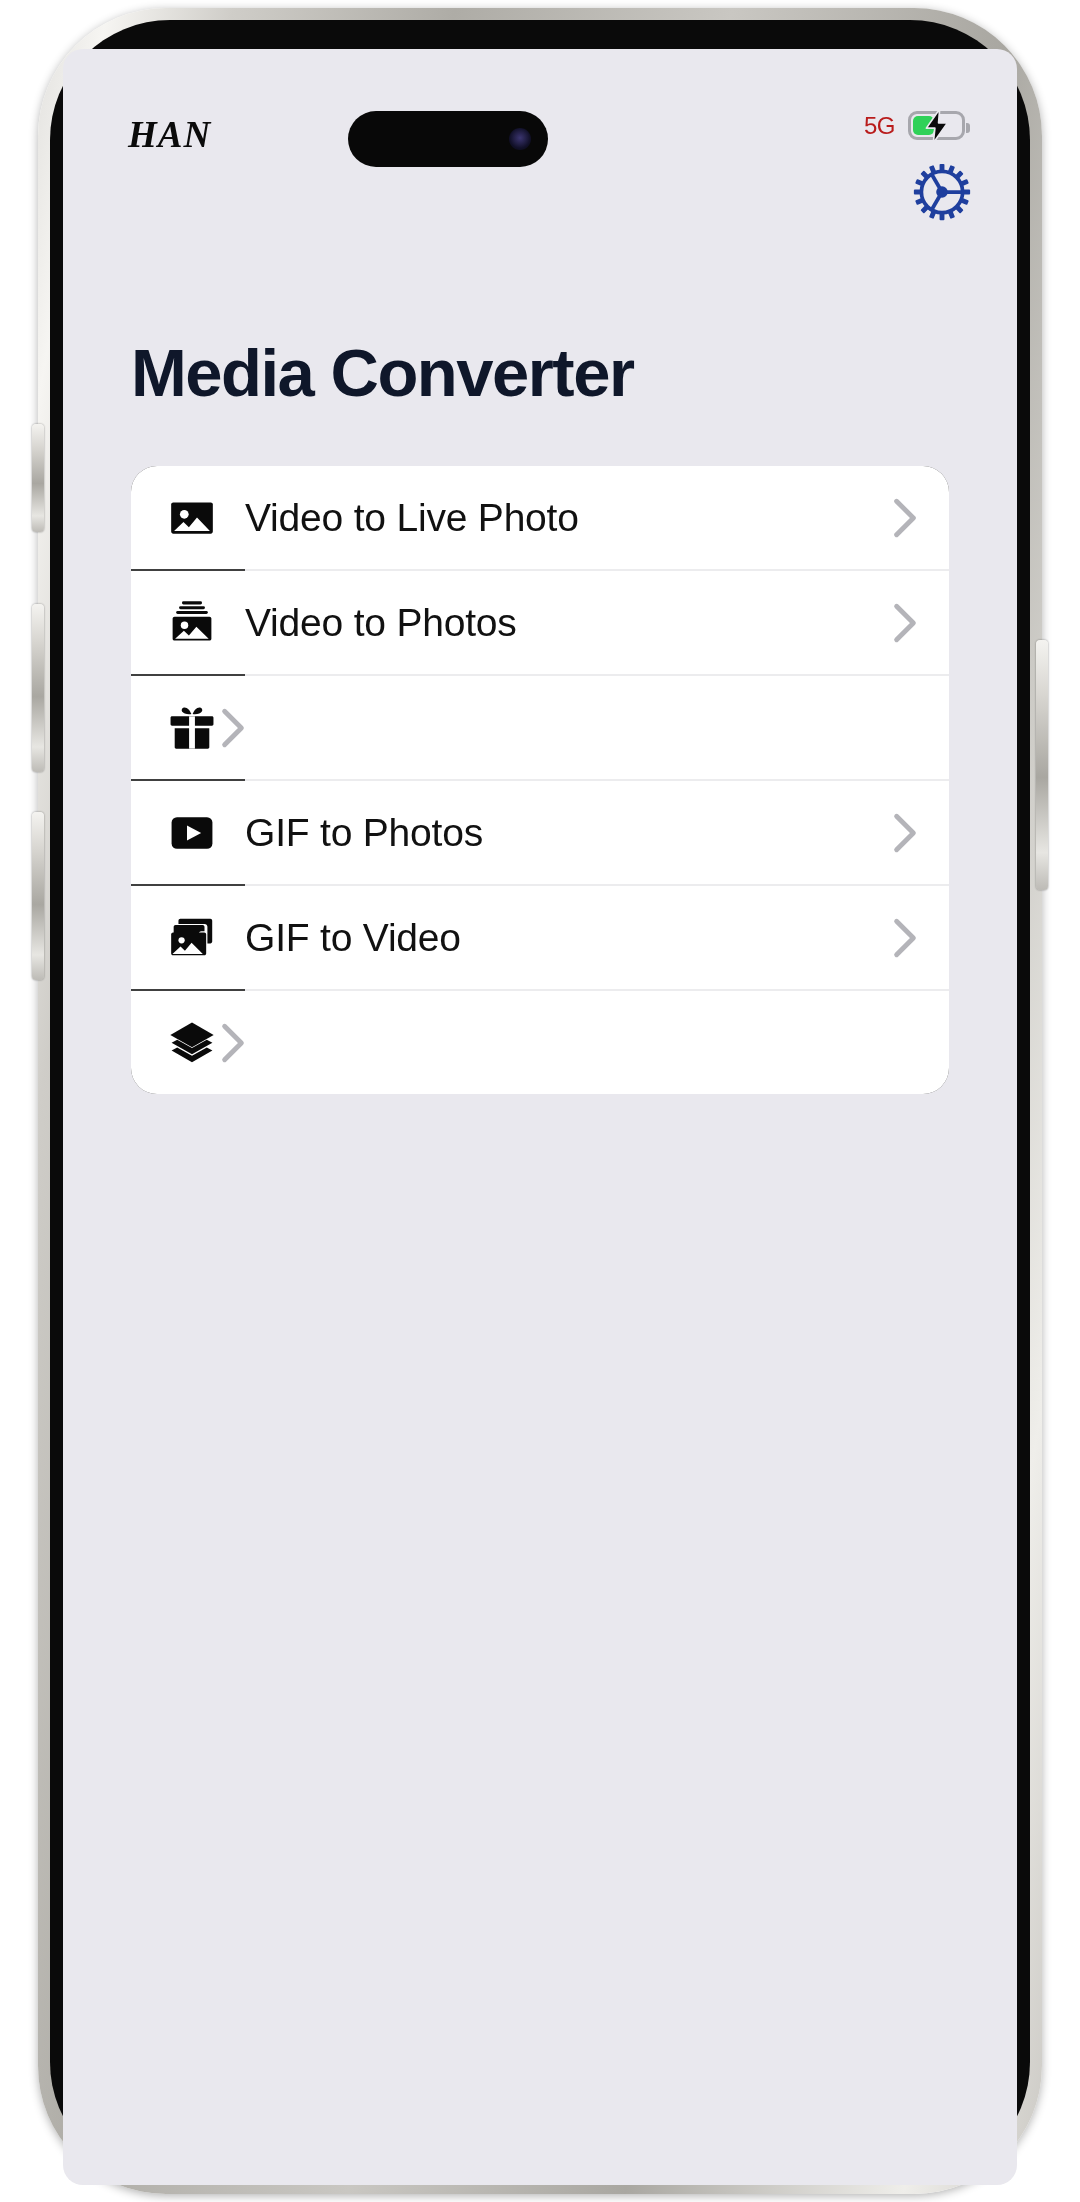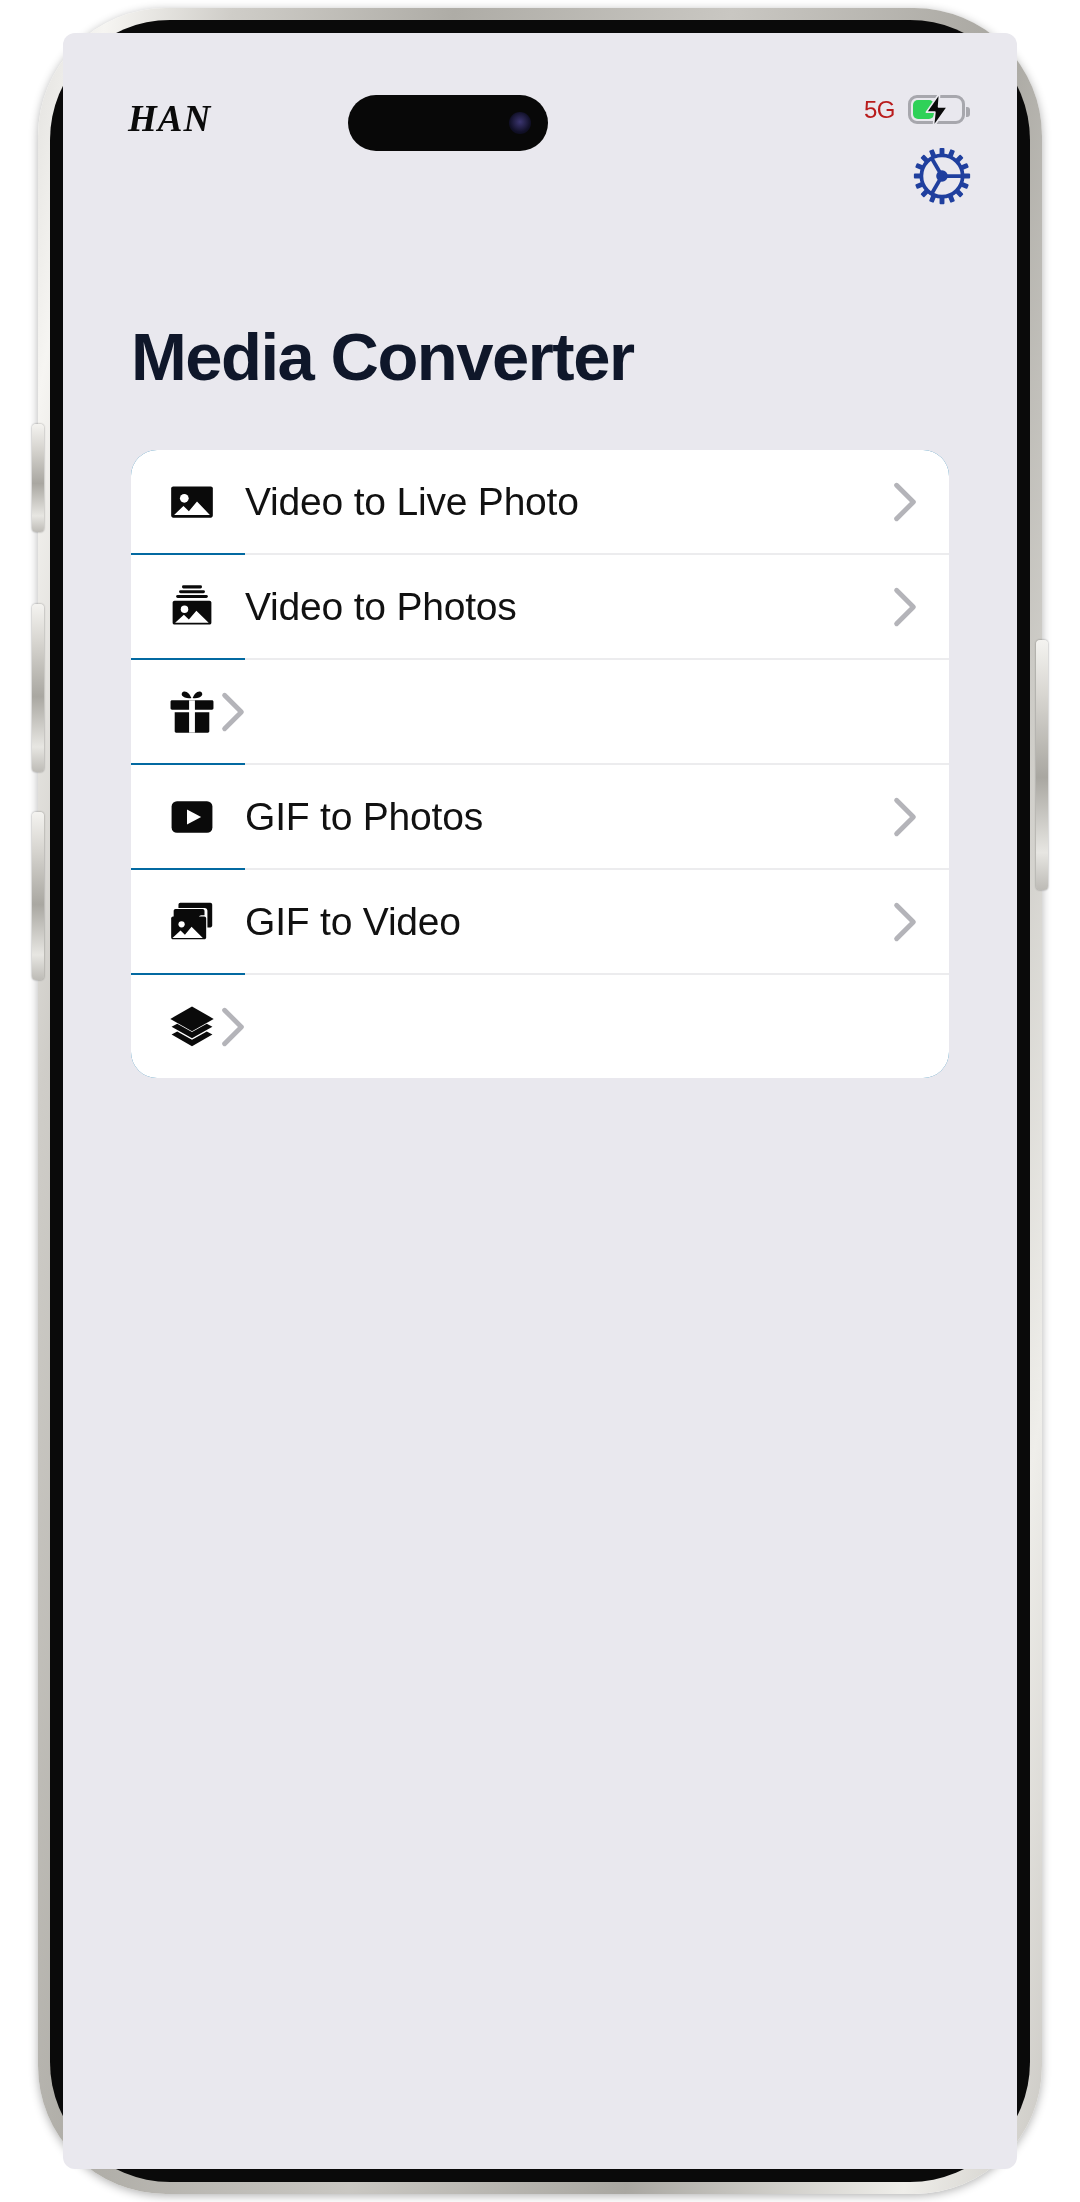--- a/index.html
+++ b/index.html
@@ -40,24 +40,24 @@
     top: 20px;
     width: 980px;
     height: 2162px;
     border-radius: 120px;
     background: #0a0a0a;
   }
 
   .phone-screen {
     position: absolute;
     left: 63px;
-    top: 33px;
+    top: 49px;
     width: 954px;
     height: 2136px;
-    border-radius: 12px;
+    border-radius: 20px;
     background: #e9e8ee;
     overflow: hidden;
   }
 
   
   .top-slit {
     position: absolute;
     left: 432px;
     top: 23px;
     width: 216px;
@@ -194,21 +194,21 @@
     letter-spacing: -1.5px;
     color: #0f172a;
     line-height: 1;
   }
 
   .card {
     position: absolute;
     left: 68px;
     top: 417px;
     width: 818px;
-    background: #0369a1;
+    background: #404040;
     border-radius: 26px;
     overflow: hidden;
   }
 
   .row {
     position: relative;
     display: flex;
     align-items: center;
     height: 103px;
     padding-left: 34px;

